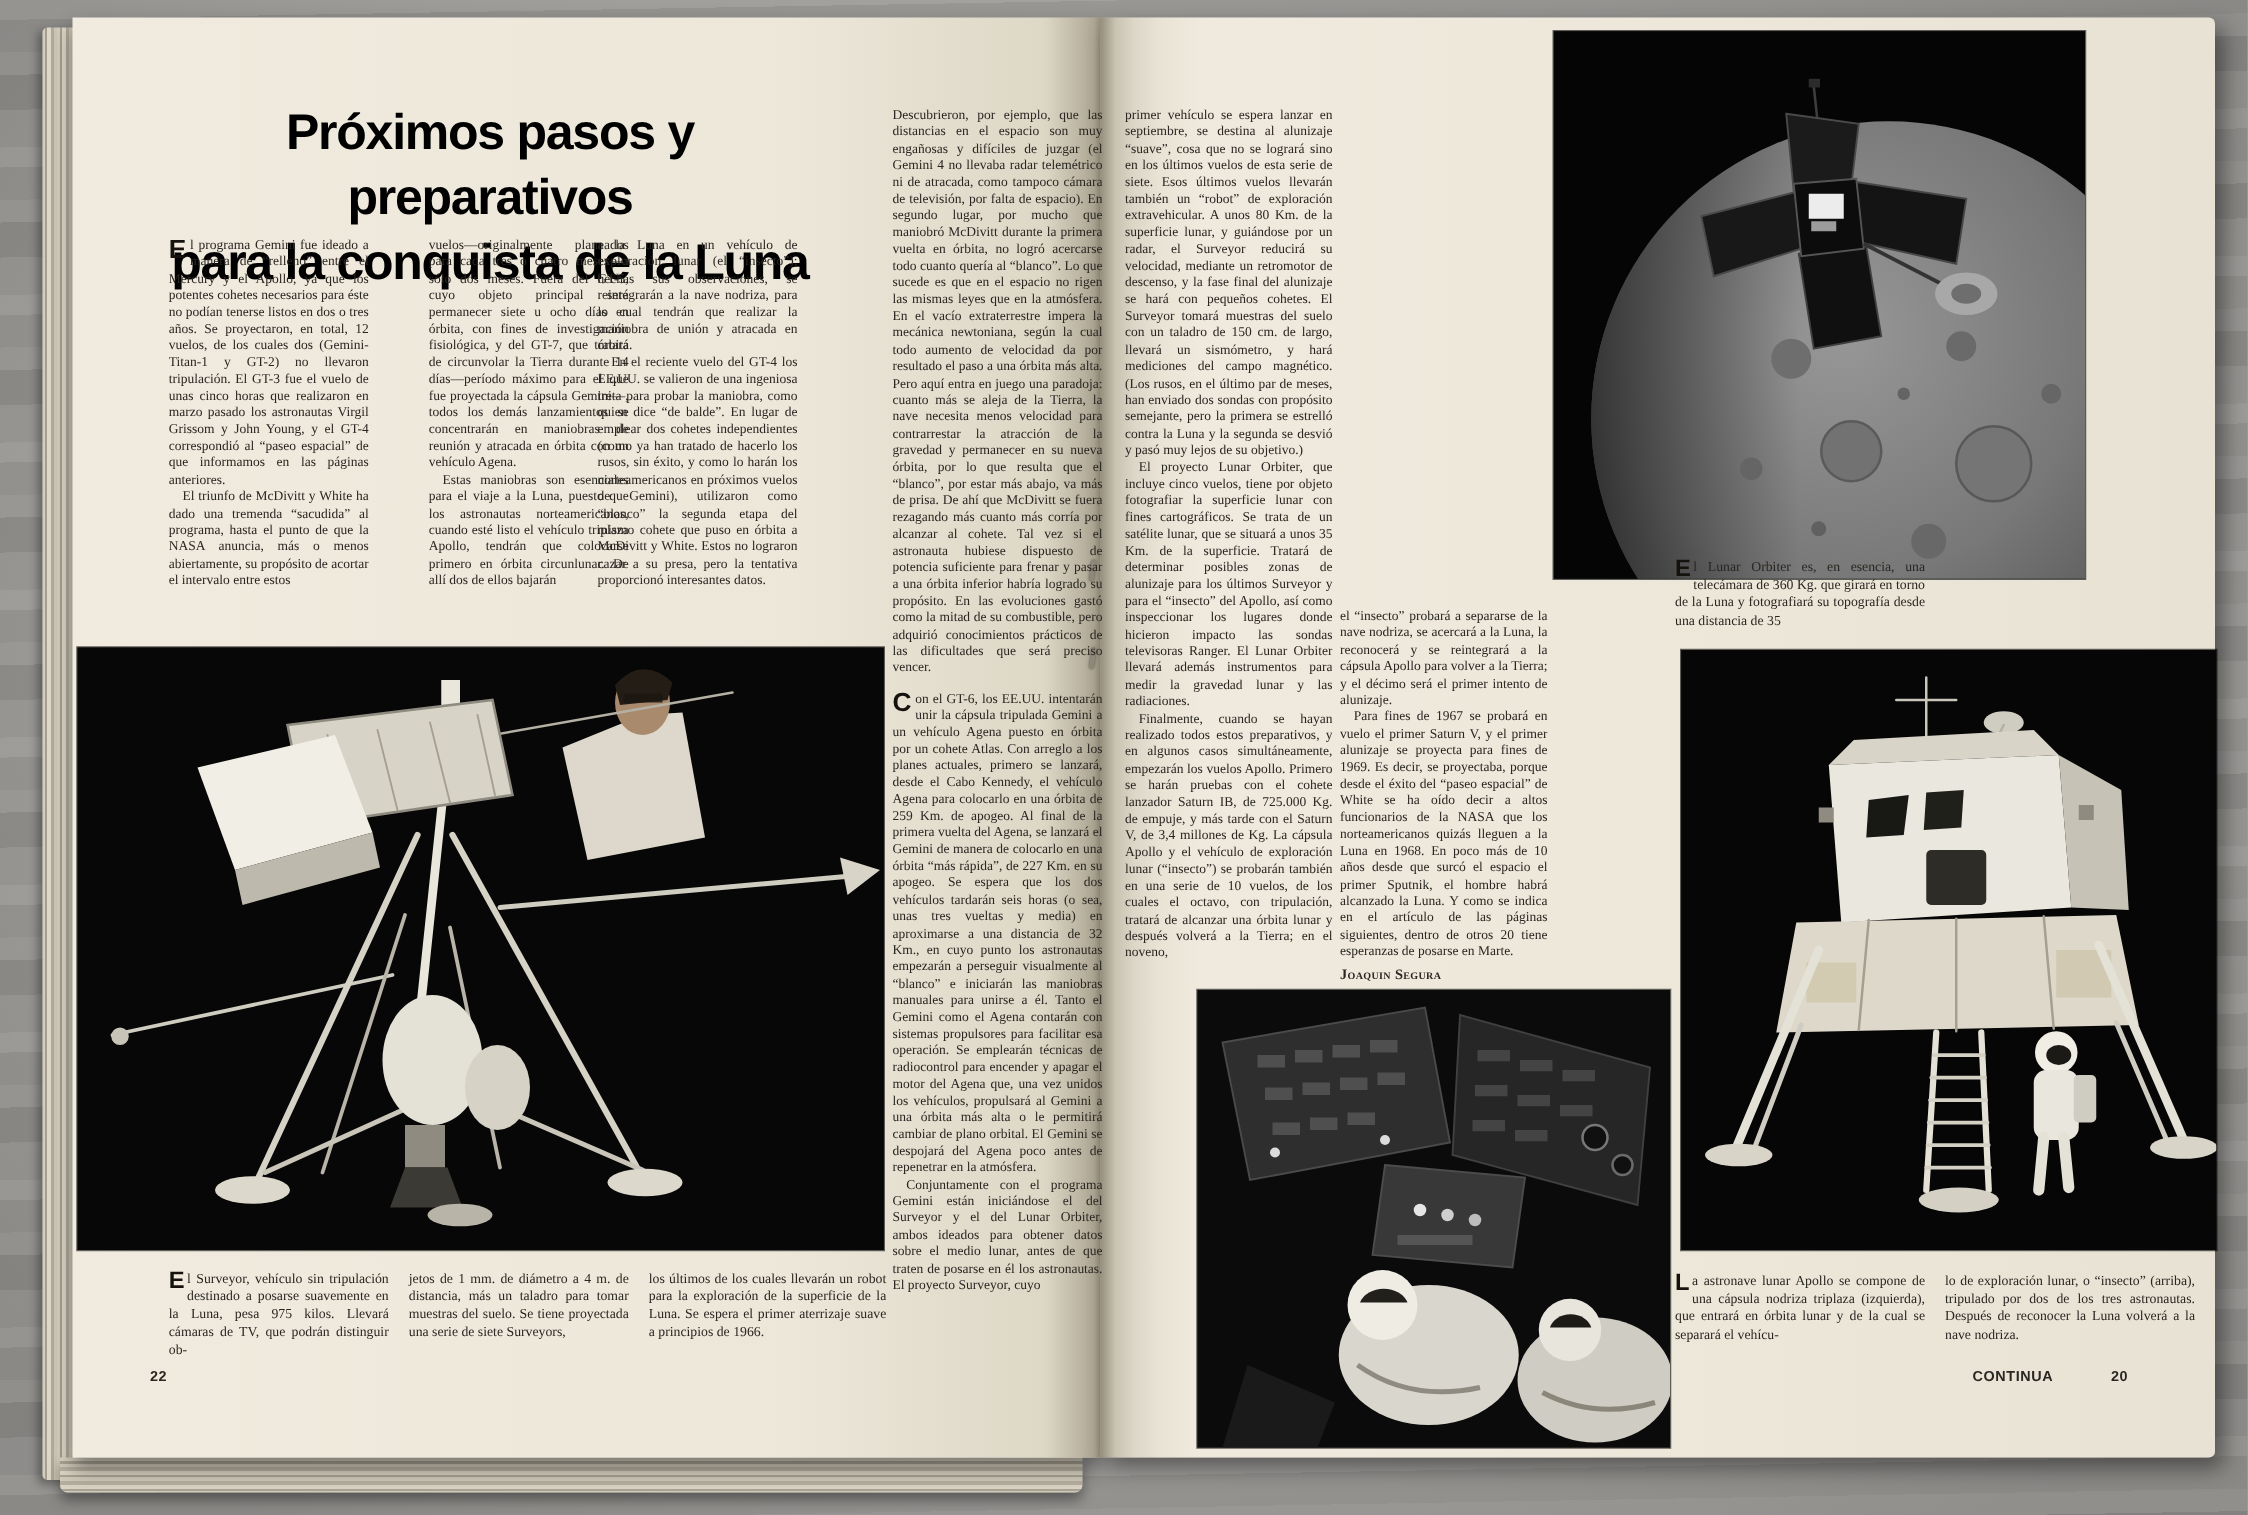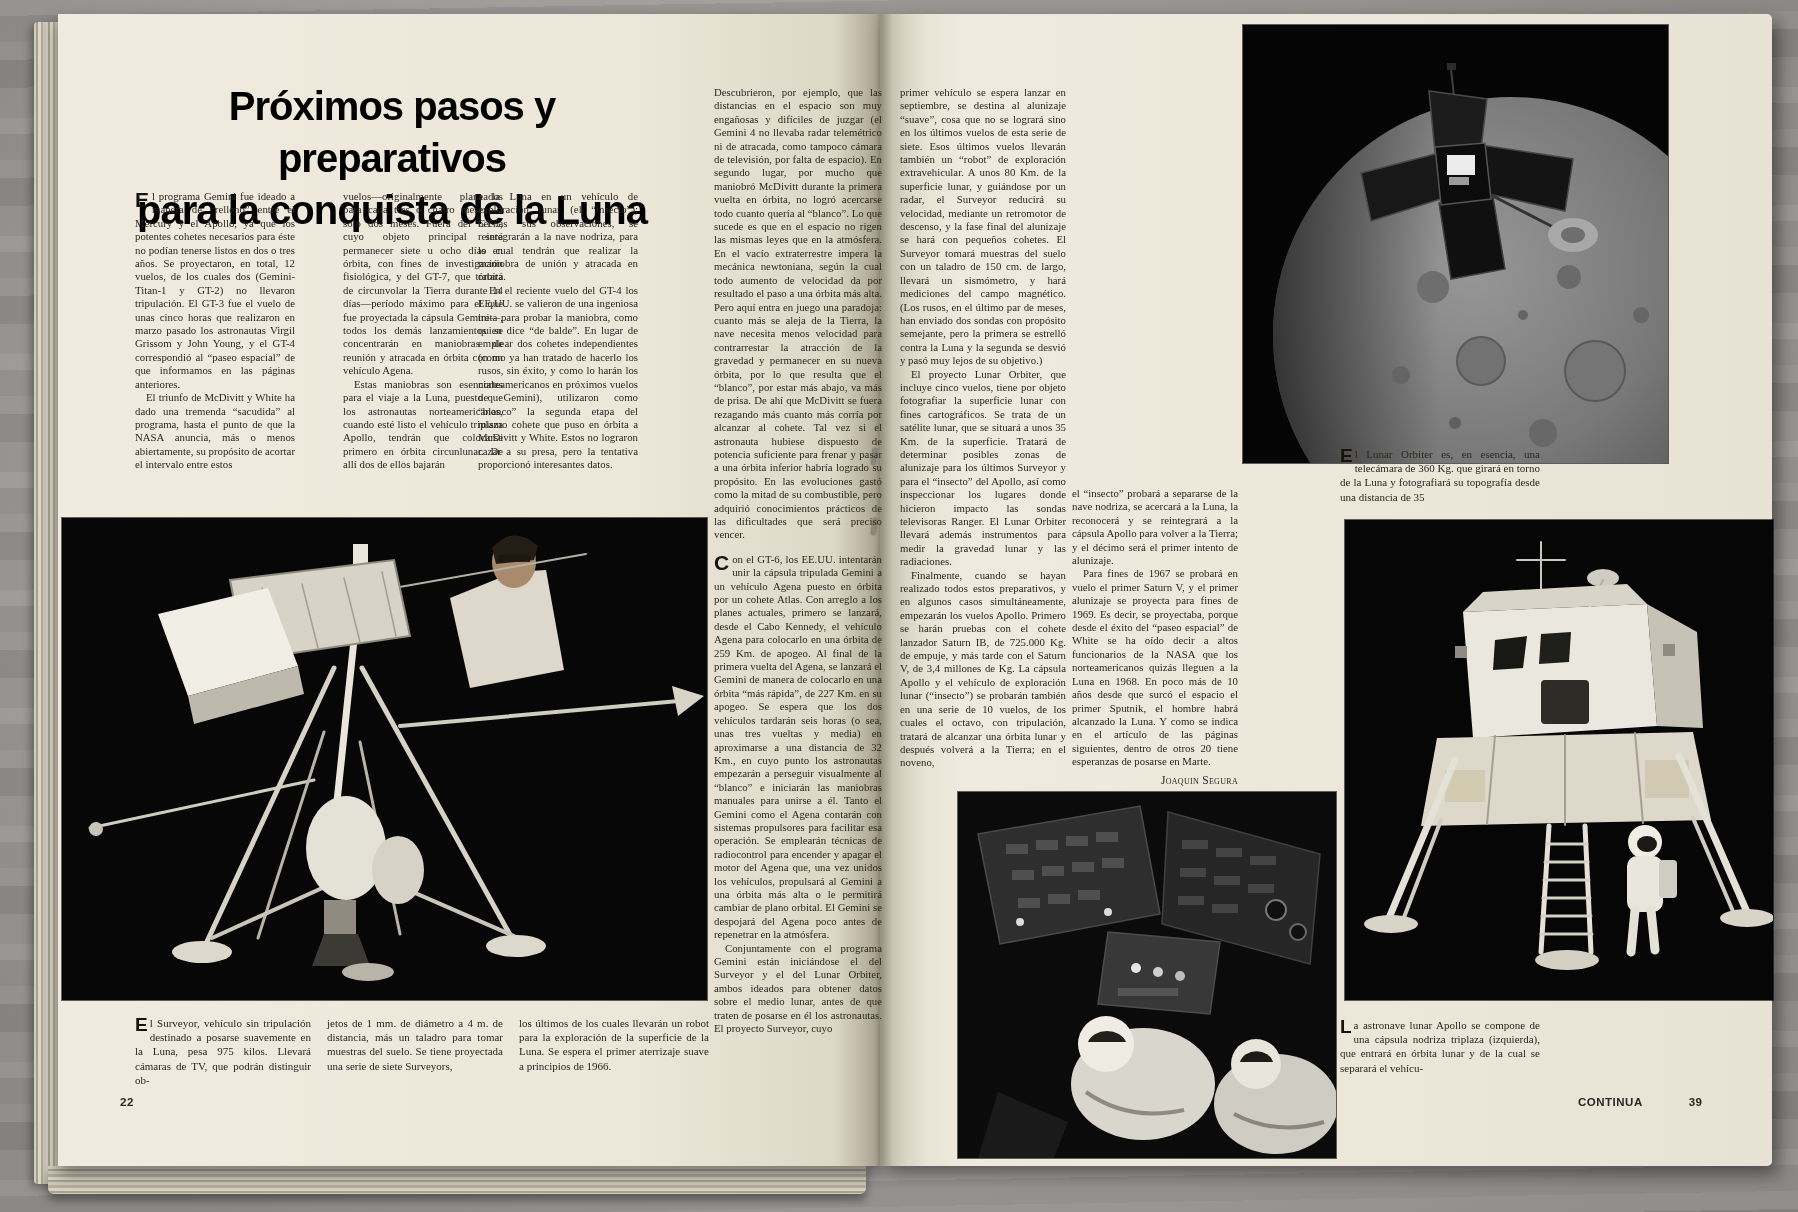--- a/index.html
+++ b/index.html
@@ -71,21 +71,21 @@
   .dc{
     float:left;font-family:"Liberation Sans", sans-serif;font-weight:bold;
     font-size:21px;line-height:18px;padding:1px 3px 0 0;color:#15120e;
   }
   .lp-c1{left:135px;top:190px;width:160px;height:322px;}
   .lp-c2{left:307px;top:190px;width:160px;height:322px;margin-left:36px;}
   .lp-c3{left:478px;top:190px;width:160px;height:326px;}
   .cc  {left:714px;top:86px;width:168px;height:1004px;}
   .rp-c1{left:900px;top:86px;width:166px;height:702px;}
   .rp-c2{left:1072px;top:487px;width:166px;height:334px;}
-  .byline{display:block;text-align:right;font-variant:small-caps;font-weight:normal;
+  .byline{display:block;text-align:left;font-variant:small-caps;font-weight:bold;
     font-size:11.5px;margin-top:5px;letter-spacing:.3px;}
   
   .photo{position:absolute;background:#070707;box-shadow:0 0 0 1px rgba(0,0,0,.6);}
   .photo svg{display:block;width:100%;height:100%;}
   .photo-surveyor{left:62px;top:518px;width:645px;height:482px;}
   .photo-moon{left:1243px;top:25px;width:425px;height:438px;}
   .photo-lm{left:1345px;top:520px;width:428px;height:480px;}
   .photo-cockpit{left:958px;top:792px;width:378px;height:366px;}
   
   .caption-row{position:absolute;display:flex;gap:16px;
@@ -333,20 +333,21 @@
     <div class="ccol">jetos de 1 mm. de diámetro a 4 m. de distancia, más un taladro para tomar muestras del suelo. Se tiene proyectada una serie de siete Surveyors,</div>
     <div class="ccol" style="width:190px;">los últimos de los cuales llevarán un robot para la exploración de la superficie de la Luna. Se espera el primer aterrizaje suave a principios de 1966.</div>
   </div>
 
   <div class="caption-row cap-orbiter">
     <div class="ccol"><span class="cdc">E</span><span>l Lunar Orbiter es, en esencia, una telecámara de 360 Kg. que girará en torno de la Luna y fotografiará su topografía desde una distancia de 35</span></div>
   </div>
 
   <div class="caption-row cap-apollo">
     <div class="ccol"><span class="cdc">L</span><span>a astronave lunar Apollo se compone de una cápsula nodriza triplaza (izquierda), que entrará en órbita lunar y de la cual se separará el vehícu-</span></div>
+    <div class="ccol">lo de exploración lunar, o “insecto” (arriba), tripulado por dos de los tres astronautas. Después de reconocer la Luna volverá a la nave nodriza.</div>
   </div>
 
   <div class="folio folio-left">22</div>
   <div class="folio folio-right">
     <span>CONTINUA</span>
-    <span>39</span>
+    <span>20</span>
   </div>
 </div>
 
 </body></html>

